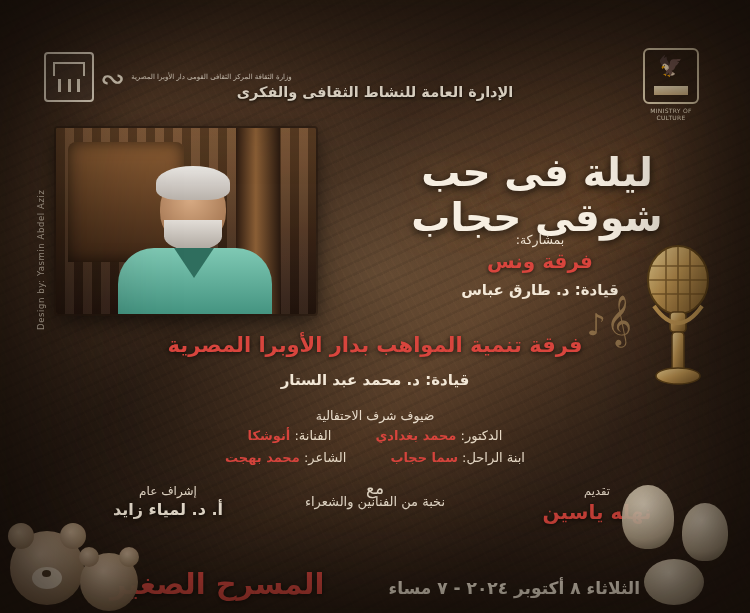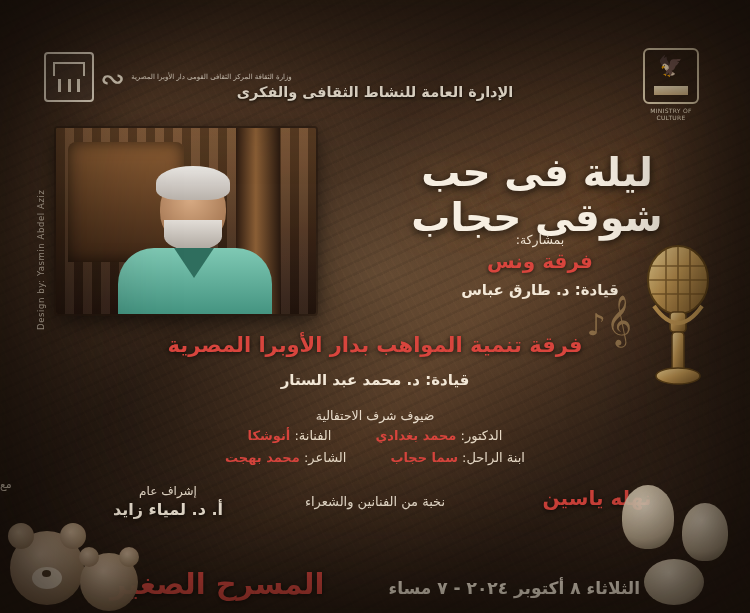--- a/index.html
+++ b/index.html
@@ -301,22 +301,22 @@
   }
   .guest-cell { white-space: nowrap; }
   .guest-cell .role { color: #e7dac6; }
   .guest-cell .name { color: #d8453d; font-weight: 700; }
 
   
   .with2 {
     position: absolute;
     top: 478px;
     left: 0; right: 0;
-    text-align: left;
-    font-size: 11px;
+    text-align: center;
+    font-size: 17px;
     color: #e9ddcb;
   }
   .elite {
     position: absolute;
     top: 494px;
     left: 0; right: 0;
     text-align: center;
     font-size: 13px;
     color: #f1e6d4;
   }
@@ -517,20 +517,21 @@
         <span class="role">الشاعر:</span>
         <span class="name">محمد بهجت</span>
       </div>
     </div>
   </div>
 
   <div class="with2">مع</div>
   <div class="elite">نخبة من الفنانين والشعراء</div>
 
   <div class="presenter">
+    <div class="lbl">تقديم</div>
     <div class="nm">نهله ياسين</div>
   </div>
 
   <div class="supervisor">
     <div class="lbl">إشراف عام</div>
     <div class="nm">أ. د. لمياء زايد</div>
   </div>
 
   <div class="footer">
     <div class="when">الثلاثاء ٨ أكتوبر ٢٠٢٤ - ٧ مساء</div>

